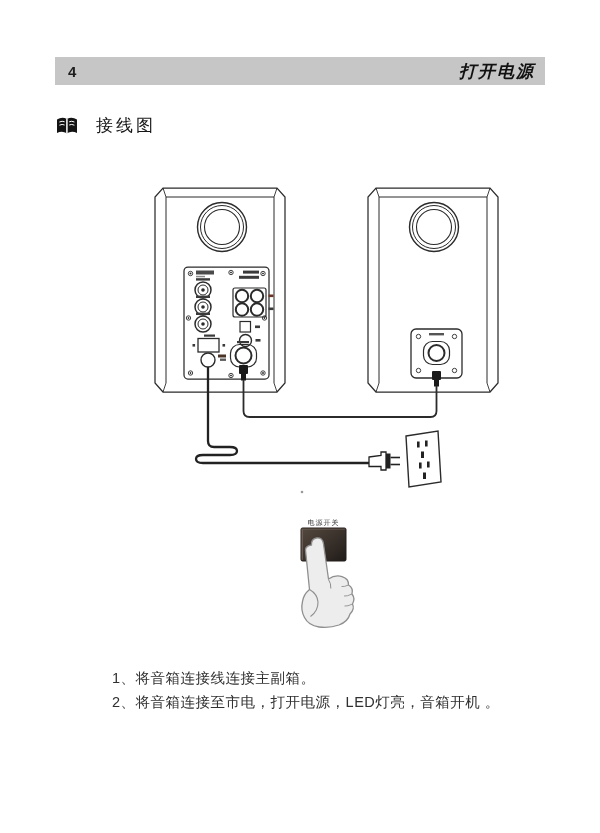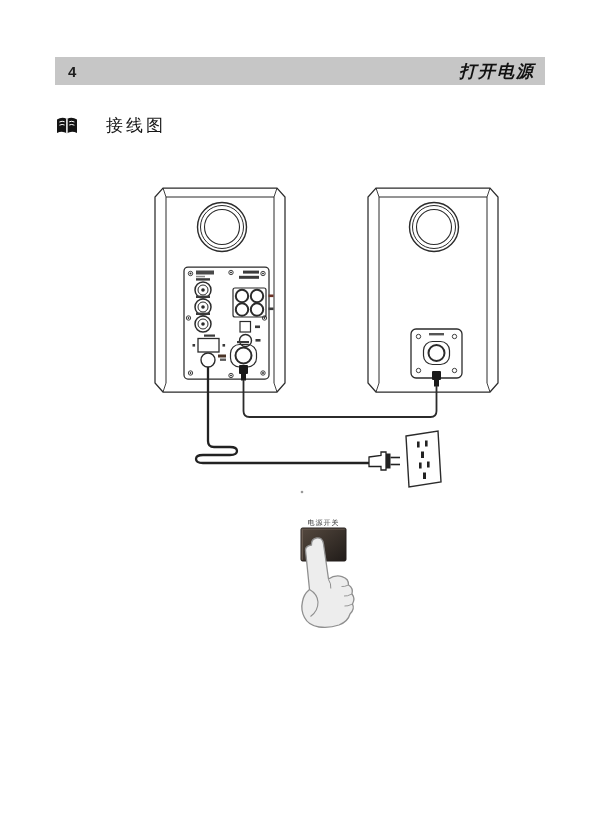--- a/index.html
+++ b/index.html
@@ -21,21 +21,21 @@
   .page-number{
     font-size:15px;color:#1e1e1e;font-weight:bold;
   }
   .header-title{
     font-family:"Liberation Serif", serif;
     font-style:italic;font-weight:bold;
     font-size:17px;color:#111;letter-spacing:2px;
   }
   .section-heading{
     position:absolute;left:56px;top:112px;height:26px;
-    display:flex;align-items:center;gap:28px;
+    display:flex;align-items:center;gap:18px;
   }
   .section-title{
     font-size:17px;color:#161616;letter-spacing:3px;
   }
   .diagram-svg{
     position:absolute;left:0;top:170px;width:600px;height:470px;
   }
   .instructions{
     position:absolute;left:112px;top:666px;width:440px;
     font-size:14.5px;color:#303030;line-height:24px;
@@ -256,14 +256,18 @@
                  Q 303.5,594.5 309.5,589.5
                  L 305.5,550
                  Q 305.5,546 311.5,545 Z" fill="#ededed" stroke="#8f8f8f" stroke-width="1.3" stroke-linejoin="round"></path>
         <path d="M 309.5,589.5 Q 317.5,594 318,602 Q 318.2,611 310.5,616.5" fill="none" stroke="#8f8f8f" stroke-width="1.1"></path>
         <path d="M 328.5,579.5 Q 331.2,583.5 330.8,588.5" fill="none" stroke="#8f8f8f" stroke-width="1"></path>
         <path d="M 348.5,585 Q 344,587 341.5,586.5 M 352,594 Q 347,596.5 344,596 M 352.5,604 Q 347.5,606.5 344.5,606" fill="none" stroke="#8f8f8f" stroke-width="0.9"></path>
       </g>
     </g>
   </svg>
 
+  <div class="instructions">
+    <div>1、将音箱连接线连接主副箱。</div>
+    <div>2、将音箱连接至市电，打开电源，LED灯亮，音箱开机 。</div>
+  </div>
 
 </div>
 
 </body></html>

